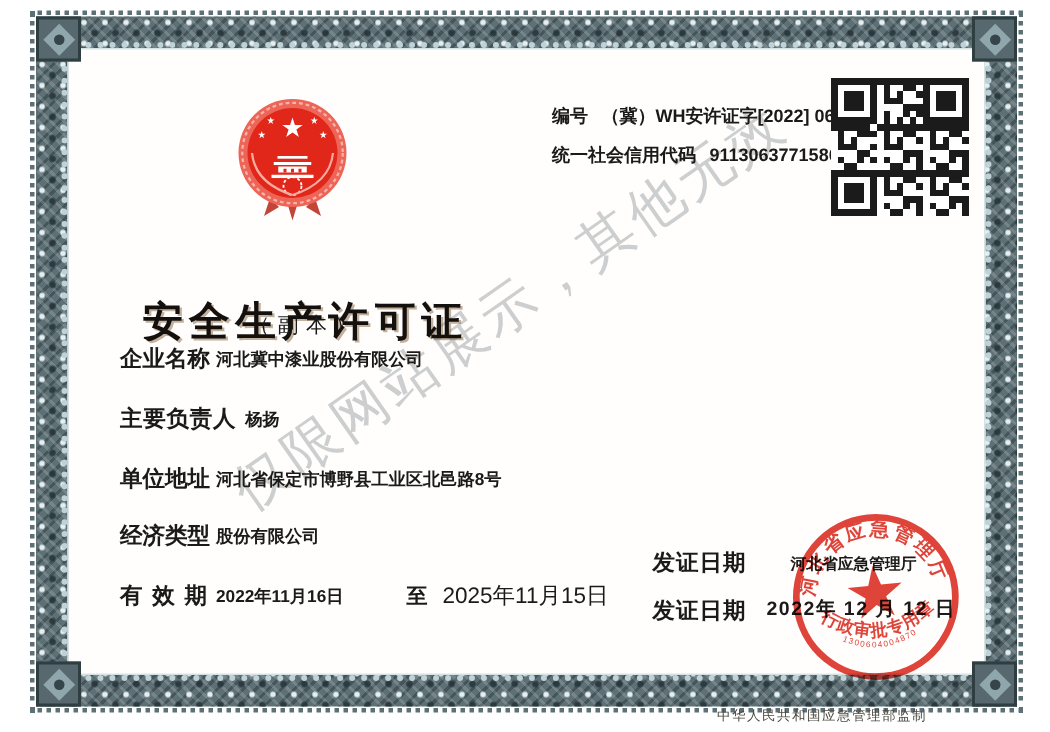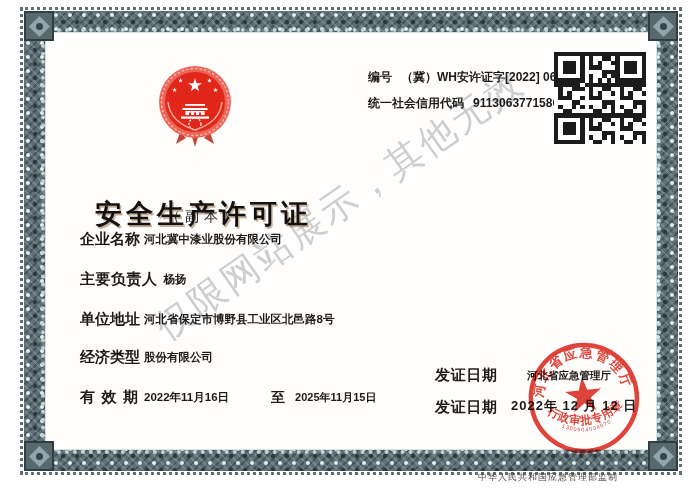--- a/index.html
+++ b/index.html
@@ -46,21 +46,21 @@
   .f-row{position:absolute;display:flex;align-items:center;z-index:3;white-space:nowrap;}
   .lbl{display:inline-block;width:58px;font-size:15px;font-weight:bold;text-align:justify;text-align-last:justify;}
   .lbl-wide{width:auto;letter-spacing:.5px;font-family:Liberation Mono, monospace;}
   .val{font-size:11.5px;font-weight:bold;margin-left:6px;}
   #row-company{left:80px;top:230px}
   #row-person{left:80px;top:270px}
   #row-address{left:80px;top:310px}
   #row-economy{left:80px;top:348px}
   #row-validity{left:80px;top:388px}
   .to-lbl{font-size:14px;font-weight:bold;margin-left:42px;}
-  .to-val{font-size:11px;font-weight:bold;margin-left:10px;}
+  .to-val{font-size:15px;font-weight:normal;margin-left:10px;}
 
   .i-row{position:absolute;display:flex;align-items:center;z-index:3;}
   .i-lbl{display:inline-block;width:62px;font-size:15px;font-weight:bold;text-align:justify;text-align-last:justify;}
   #row-authority{left:435px;top:366px}
   #row-date{left:435px;top:398px}
   #authority-value{left:527px;top:369px;font-size:10.5px;font-weight:bold;z-index:3;white-space:nowrap;}
   #date-value{left:511px;top:397px;font-size:13px;font-weight:bold;letter-spacing:1px;z-index:3;white-space:nowrap;}
 
   #qr{left:554px;top:52px;width:92px;height:92px;z-index:3;background:#fff;}
   #seal{left:522px;top:338px;z-index:5;mix-blend-mode:multiply;opacity:.92;transform:rotate(-6deg);}

